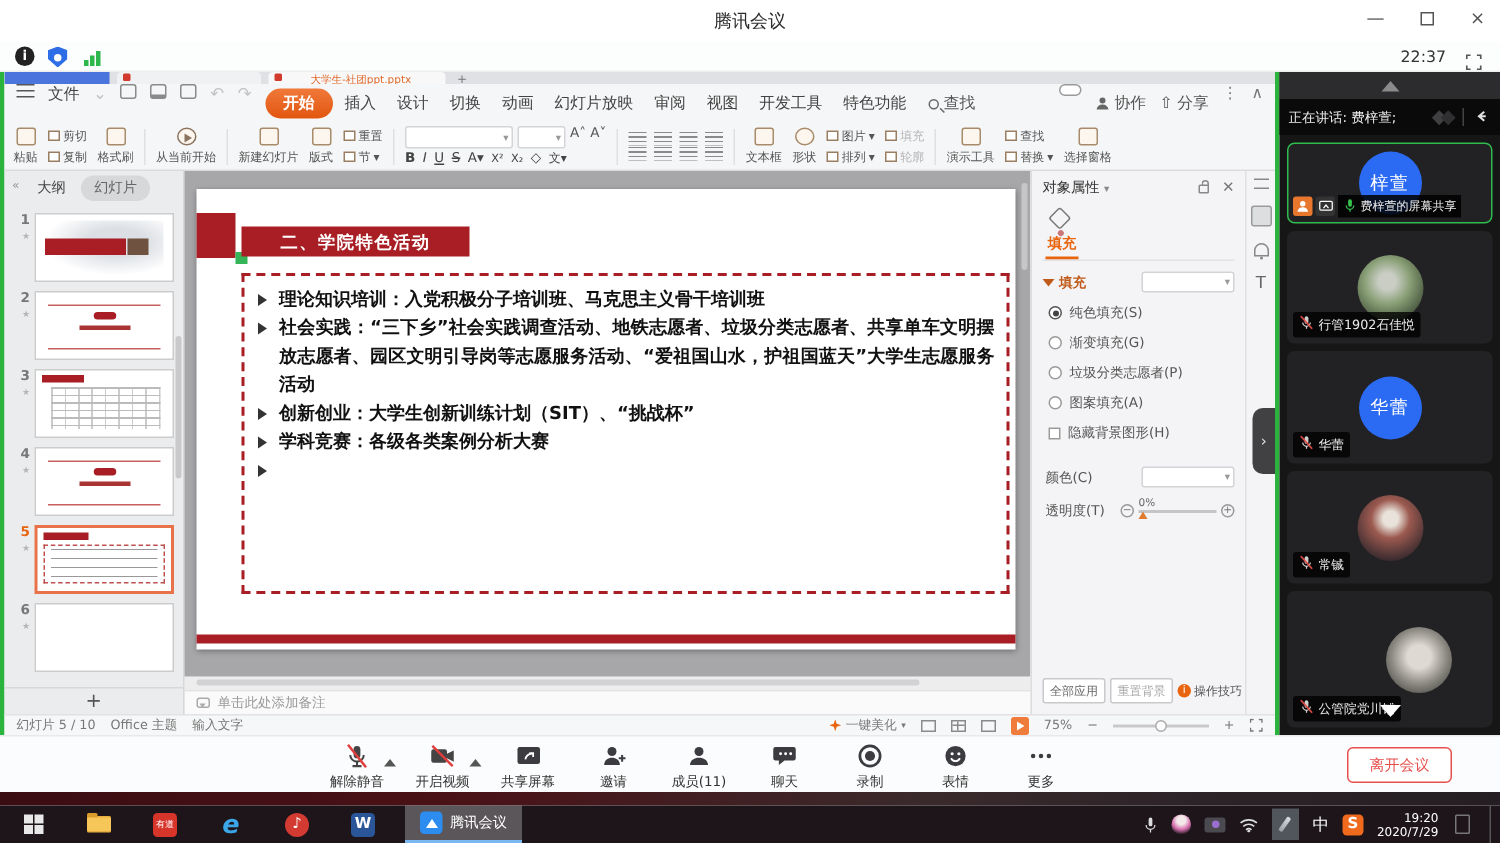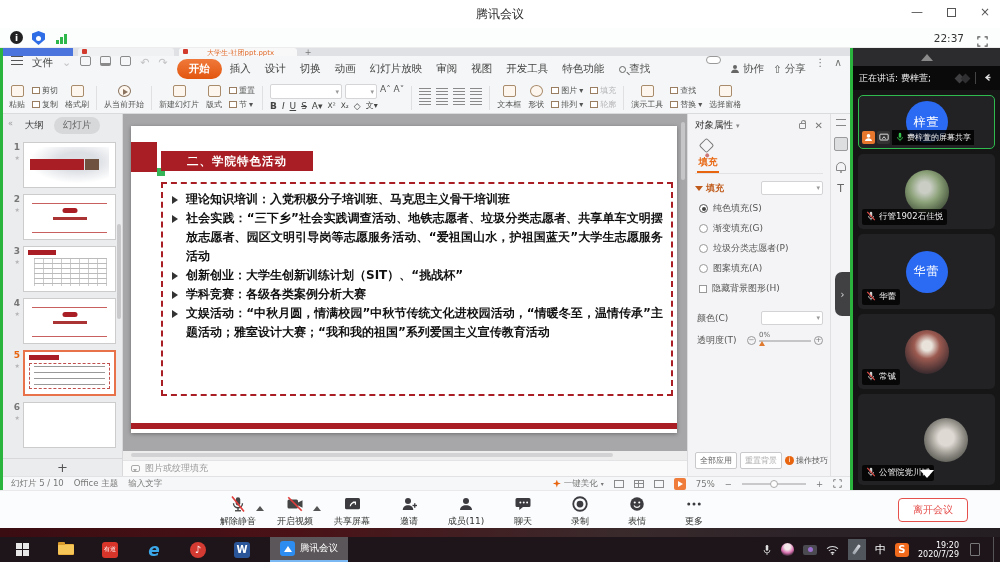--- a/index.html
+++ b/index.html
@@ -496,33 +496,33 @@
           <div class="slide">
             <div class="corner"></div>
             <div class="cgreen"></div>
             <div class="banner">二、学院特色活动</div>
             <div class="dashbox">
               <ul id="bullets">
                   <li class="bullet"><span class="bmark"></span><span>理论知识培训：入党积极分子培训班、马克思主义骨干培训班</span></li>
                   <li class="bullet"><span class="bmark"></span><span>社会实践：“三下乡”社会实践调查活动、地铁志愿者、垃圾分类志愿者、共享单车文明摆放志愿者、园区文明引导岗等志愿服务活动、“爱祖国山水，护祖国蓝天”大学生志愿服务活动</span></li>
                   <li class="bullet"><span class="bmark"></span><span>创新创业：大学生创新训练计划（SIT）、“挑战杯”</span></li>
                   <li class="bullet"><span class="bmark"></span><span>学科竞赛：各级各类案例分析大赛</span></li>
-                  <li class="bullet"><span class="bmark"></span><span>文娱活动：“中秋月圆，情满校园”中秋节传统文化进校园活动，“情暖冬至，温情传承”主题活动；雅室设计大赛；“我和我的祖国”系列爱国主义宣传教育活动</span></li>
+                  <li class="bullet"><span class="bmark"></span></li>
                 </ul>
             </div>
             <div class="redbar"></div>
           </div>
           <div class="vscroll"></div>
         </div>
         <div class="hscroll">
             <i></i>
           </div>
         <div class="notes">
           <span class="nbub"></span>
-          <span>图片或纹理填充</span>
+          <span>单击此处添加备注</span>
         </div>
       </div>
 
       <div class="props">
         <div class="pcontent">
           <div class="phead">
             <span>对象属性</span>
             <span style="font-size:7px;color:#888">▾</span>
             <span class="lockic"></span>
             <span class="pclose">✕</span>

